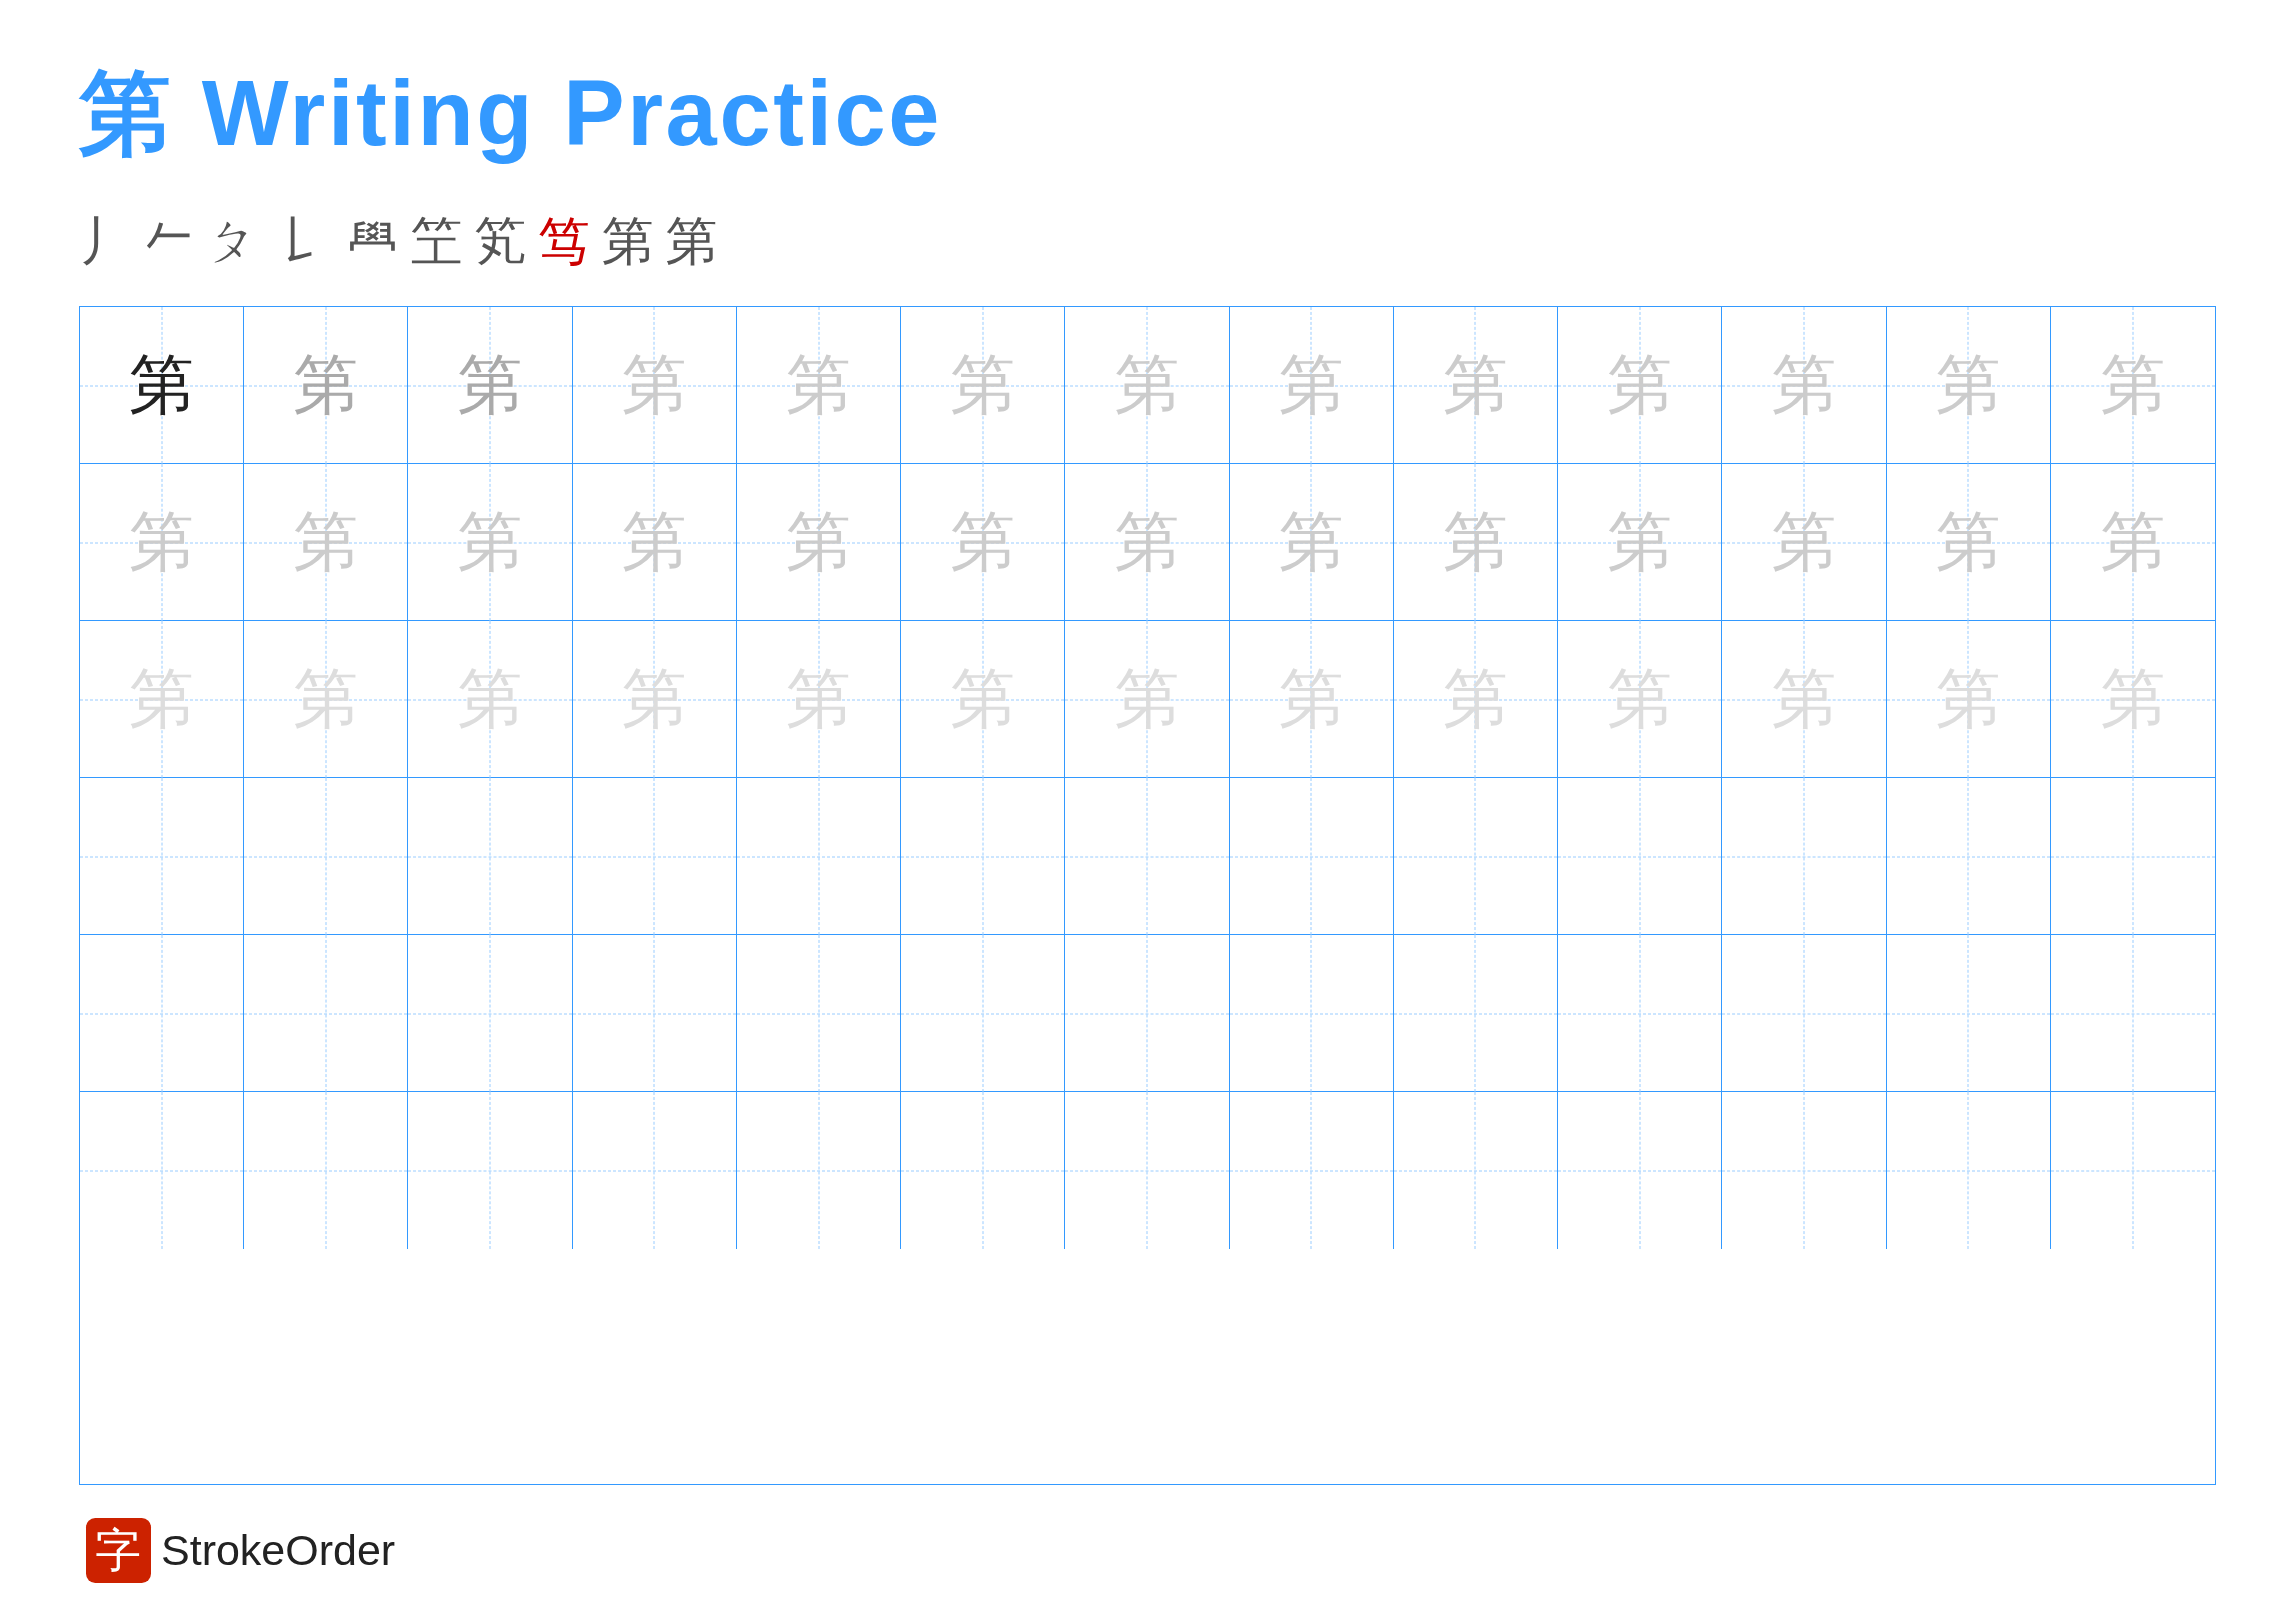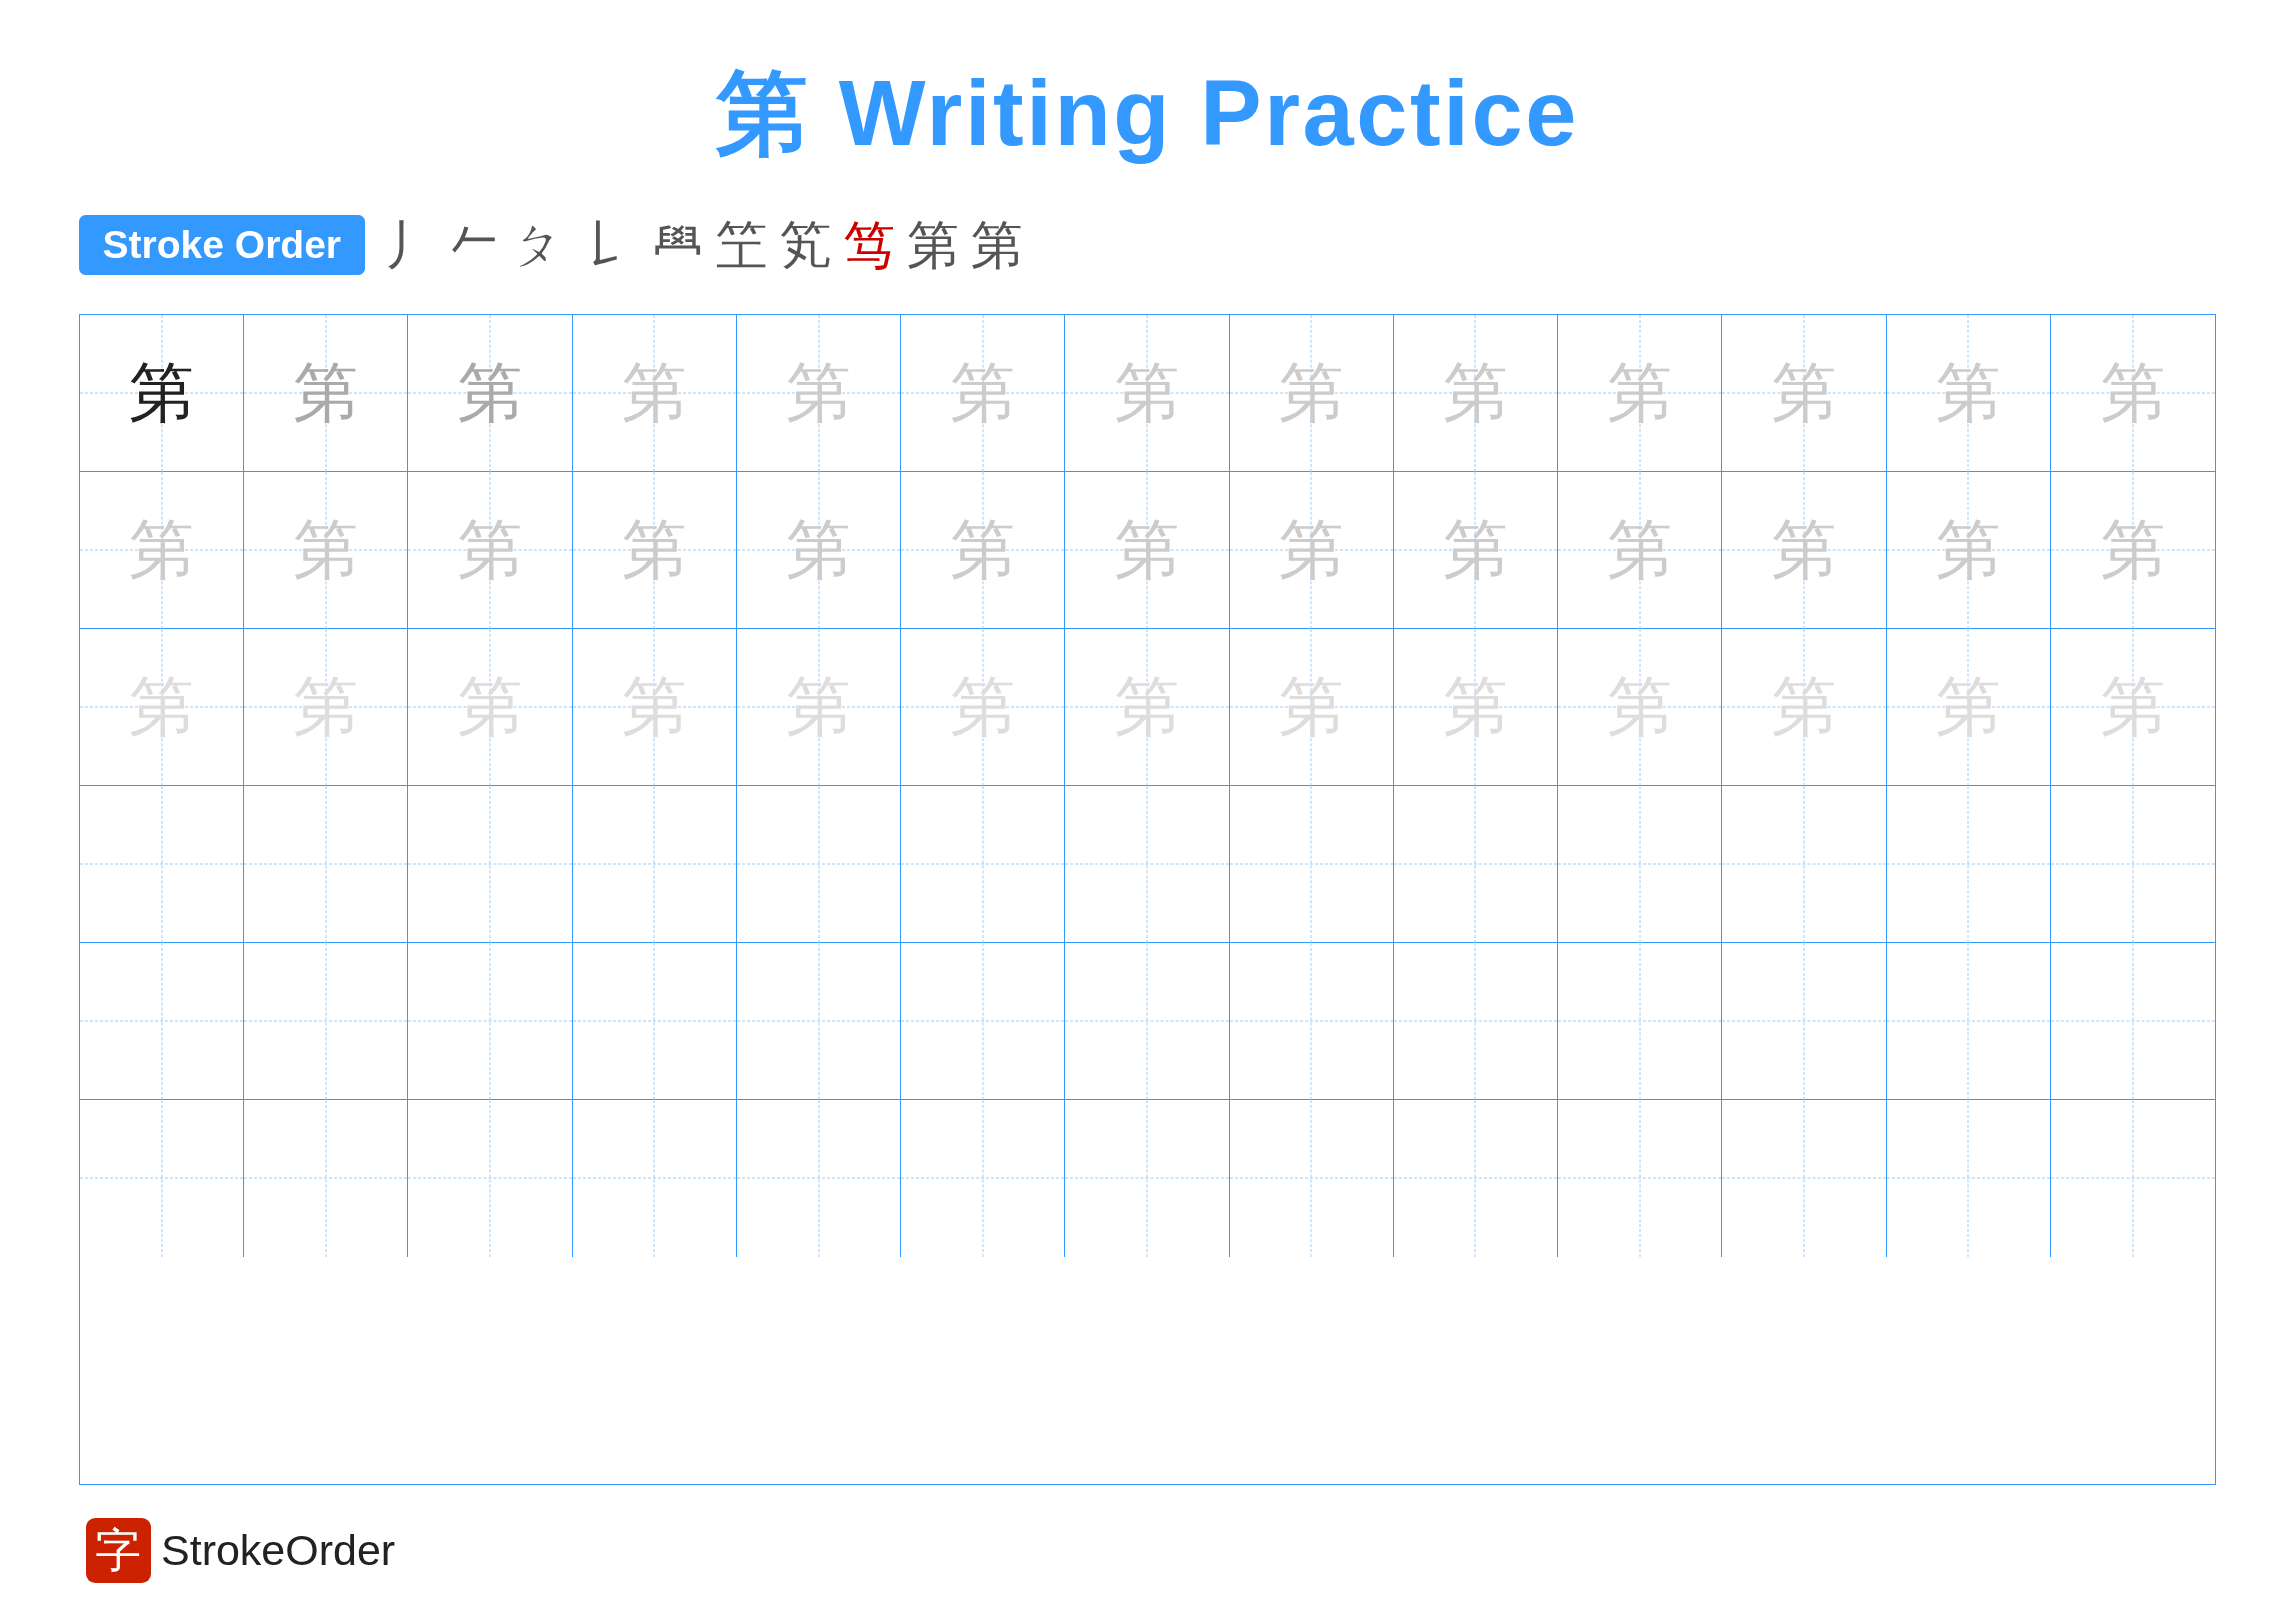--- a/index.html
+++ b/index.html
@@ -11,21 +11,21 @@
       position: relative;
       overflow: hidden;
     }
 
     .page {
       width: 2295px;
       height: 1622px;
       background: #fff;
       display: flex;
       flex-direction: column;
-      align-items: center;
+      align-items: flex-start;
       padding: 52px 79px 39px 79px;
     }
 
     .title {
       font-size: 92px;
       font-weight: bold;
       color: #3399ff;
       margin-bottom: 39px;
       letter-spacing: 2.6px;
     }
@@ -196,21 +196,20 @@
     }
   </style>
 </head>
 <body>
 
 <div class="page">
 
   <h1 class="title">第 Writing Practice</h1>
 
   <div class="stroke-order-row">
-    <div class="stroke-order-badge">Stroke Order</div>
     <div class="stroke-sequence">
 
     <span class="stroke-step">丿</span>
         <span class="stroke-step">𠂉</span>
         <span class="stroke-step">ㄆ</span>
         <span class="stroke-step">𠄌</span>
         <span class="stroke-step">𠄍</span>
         <span class="stroke-step">𦥯</span>
         <span class="stroke-step">笁</span>
         <span class="stroke-step">笂</span>

